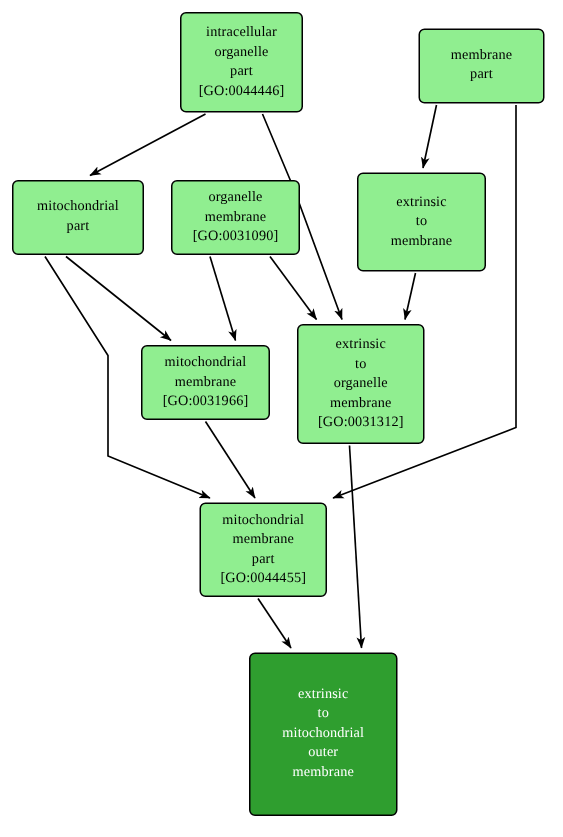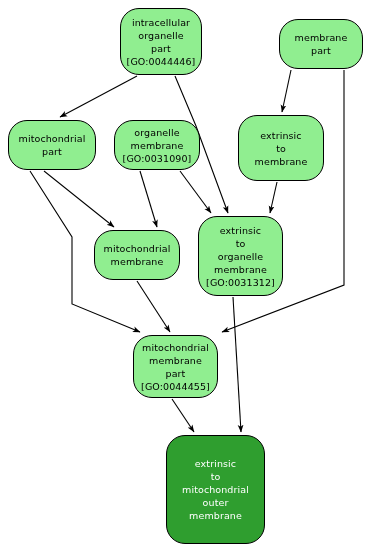--- a/index.html
+++ b/index.html
@@ -18,30 +18,31 @@
     position: absolute;
     left: 0;
     top: 0;
     width: 375px;
     height: 558px;
   }
   .node {
     position: absolute;
     box-sizing: border-box;
     border: 1px solid #000000;
-    border-radius: 19px;
+    border-radius: 4px;
     display: flex;
     flex-direction: column;
     align-items: center;
     justify-content: center;
     text-align: center;
     font-size: 9.5px;
     line-height: 13px;
     letter-spacing: 0.1px;
     z-index: 5;
+    font-family: Liberation Serif, serif;
   }
   .node-light {
     background: #90ee90;
     color: #000000;
   }
   .node-dark {
     background: #2f9e2f;
     color: #ffffff;
   }
   .node .line {
@@ -99,20 +100,21 @@
         <span class="goid">[GO:0031090]</span>
       </div>
       <div class="node node-light" style="left: 238px; top: 115px; width: 86px; height: 66px;">
         <span class="line">extrinsic</span>
         <span class="line">to</span>
         <span class="line">membrane</span>
       </div>
       <div class="node node-light" style="left: 94px; top: 230px; width: 86px; height: 50px;">
         <span class="line">mitochondrial</span>
         <span class="line">membrane</span>
+        <span class="goid">[GO:0031966]</span>
       </div>
       <div class="node node-light" style="left: 198px; top: 216px; width: 85px; height: 80px;">
         <span class="line">extrinsic</span>
         <span class="line">to</span>
         <span class="line">organelle</span>
         <span class="line">membrane</span>
         <span class="goid">[GO:0031312]</span>
       </div>
       <div class="node node-light" style="left: 133px; top: 335px; width: 85px; height: 63px;">
         <span class="line">mitochondrial</span>

